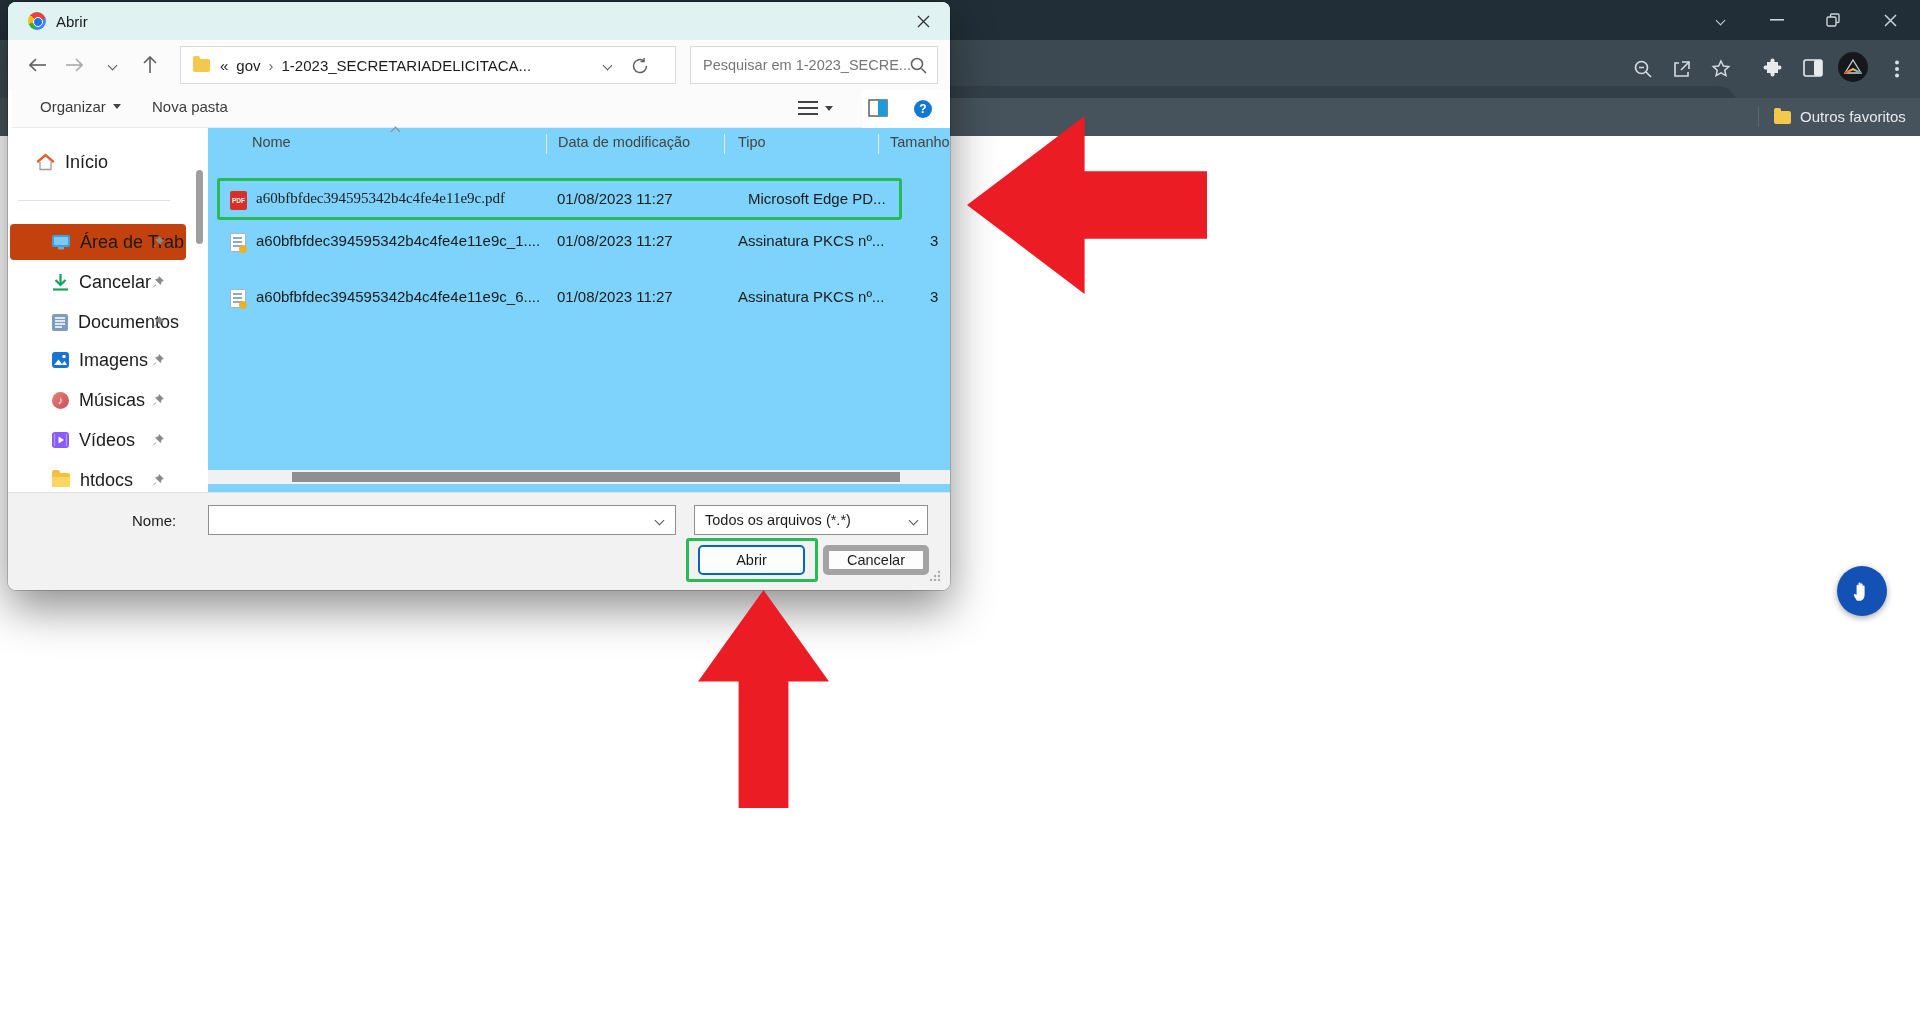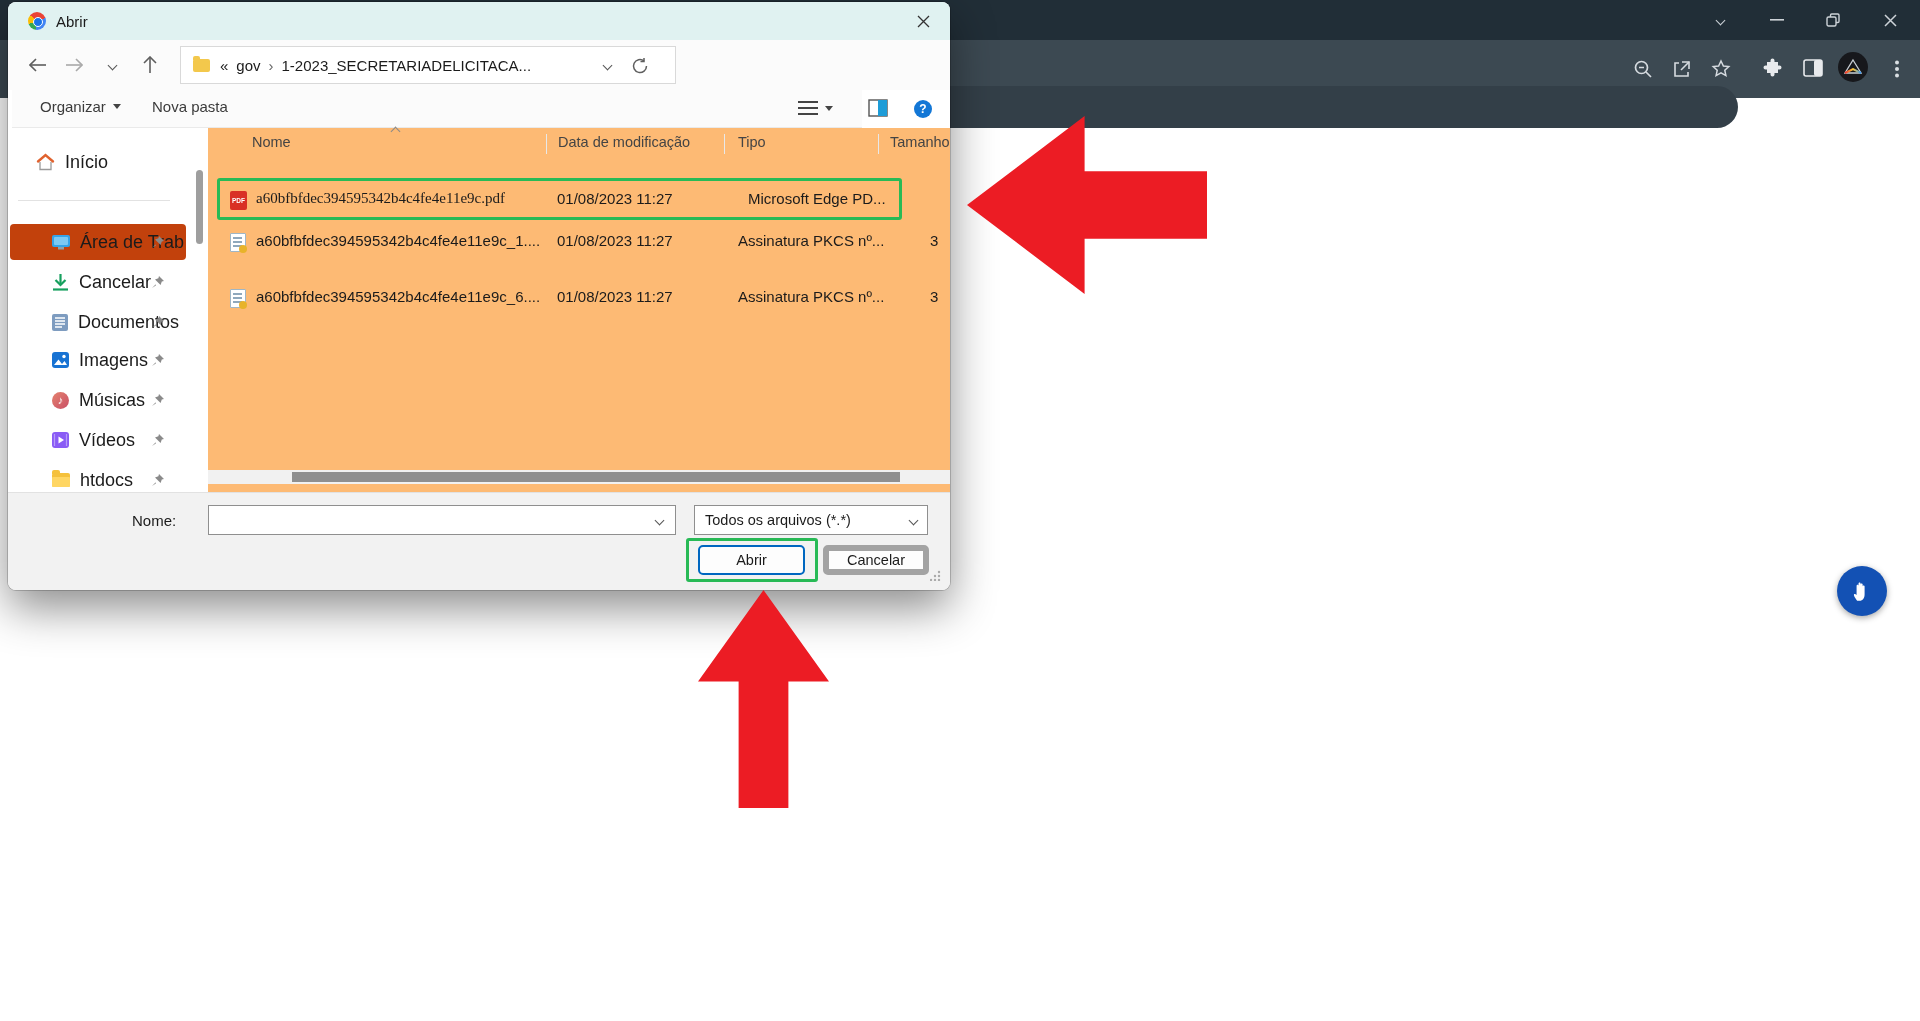--- a/index.html
+++ b/index.html
@@ -91,21 +91,21 @@
   
   .dlg-side { left:0; top:126px; width:196px; height:364px; background:#fff; }
   .side-item { position:absolute; left:2px; width:176px; height:36px; display:flex; align-items:center; border-radius:4px; cursor:pointer; }
   .side-item .lbl { font-size:18px; color:#1b1b1b; margin-left:10px; white-space:nowrap; }
   .side-item.sel { background:#c2410c; }
   .pin { position:absolute; right:22px; }
   .side-sep { position:absolute; left:10px; width:152px; height:1px; background:#E2E2E2; }
   .sb-thumb { left:188px; top:168px; width:7px; height:74px; background:#9E9E9E; border-radius:4px; }
 
   
-  .dlg-list { left:200px; top:126px; width:742px; height:364px; background:#fdba74; }
+  .dlg-list { left:200px; top:126px; width:742px; height:364px; background:#7dd3fc; }
   .col-h { position:absolute; top:6px; font-size:14.5px; color:#444; cursor:pointer; }
   .col-sep { position:absolute; top:6px; width:1px; height:20px; background:#E8E8E8; }
   .frow { position:absolute; left:0; width:742px; height:36px; cursor:pointer; }
   .frow .fname,.frow .fdate,.frow .ftype,.frow .fsize { position:absolute; top:8px; font-size:15px; color:#1b1b1b; white-space:nowrap; }
   .fdate,.ftype { color:#454545; }
   .green-box { position:absolute; border:3px solid #28BA56; border-radius:3px; z-index:5; pointer-events:none; }
   .hscroll { position:absolute; left:0; top:342px; width:742px; height:14px; background:#F1F1F1; }
   .hthumb { position:absolute; left:84px; top:2px; width:608px; height:10px; background:#8F8F8F; }
 
   
@@ -200,20 +200,25 @@
     </div>
     <div class="tb-ic abs" style="left:1882px;top:14px;">
       <svg width="4" height="18" fill="#DADFE3">
           <circle cx="2" cy="2.5" r="2"></circle>
           <circle cx="2" cy="9" r="2"></circle>
           <circle cx="2" cy="15.5" r="2"></circle>
         </svg>
     </div>
   </div>
 
+  <div class="abs bookbar">
+    <div class="abs bm-divider" style="left:1758px;top:9px;"></div>
+    <div class="abs mini-folder" style="left:1774px;top:13px;"></div>
+    <div class="abs" style="left:1800px;top:10px;">Outros favoritos</div>
+  </div>
 
   <div class="abs vscroll">
     <div class="vscroll-arrow"></div>
     <div class="vscroll-red"></div>
   </div>
 
   <div class="abs page"></div>
 
   <div class="navlink" style="left:1196px;top:170px;">Informação</div>
   <div class="navlink" style="left:1322px;top:170px;">Legislação</div>
@@ -335,20 +340,27 @@
         <span class="crumb" style="margin-left:8px;">gov</span>
         <span class="crumb" style="margin-left:8px;color:#666;">›</span>
         <span class="crumb" style="margin-left:8px;white-space:nowrap;overflow:hidden;max-width:300px;">1-2023_SECRETARIADELICITACA...</span>
         <span class="chev" style="position:absolute;right:64px;top:15px;"></span>
         <svg style="position:absolute;right:26px;top:10px;" width="18" height="18" fill="none" stroke="#5E5E5E" stroke-width="1.5">
             <path d="M15.5 9A6.5 6.5 0 1 1 13 3.9"></path>
             <path d="M13 1v3.5h-3.5"></path>
           </svg>
       </div>
 
+      <div class="searchbox">
+        <input type="text" placeholder="Pesquisar em 1-2023_SECRE..." style="">
+        <svg style="margin-right:10px;" width="17" height="17" fill="none" stroke="#5E5E5E" stroke-width="1.5">
+            <circle cx="7" cy="7" r="5.5"></circle>
+            <path d="M11.5 11.5L16 16"></path>
+          </svg>
+      </div>
     </div>
 
     <div class="abs dlg-cmdrow">
       <div class="cmd" style="left:28px;">
         <span>Organizar</span>
           <span class="tri-dn"></span>
       </div>
       <div class="cmd" style="left:140px;">
         <span>Nova pasta</span>
       </div>

